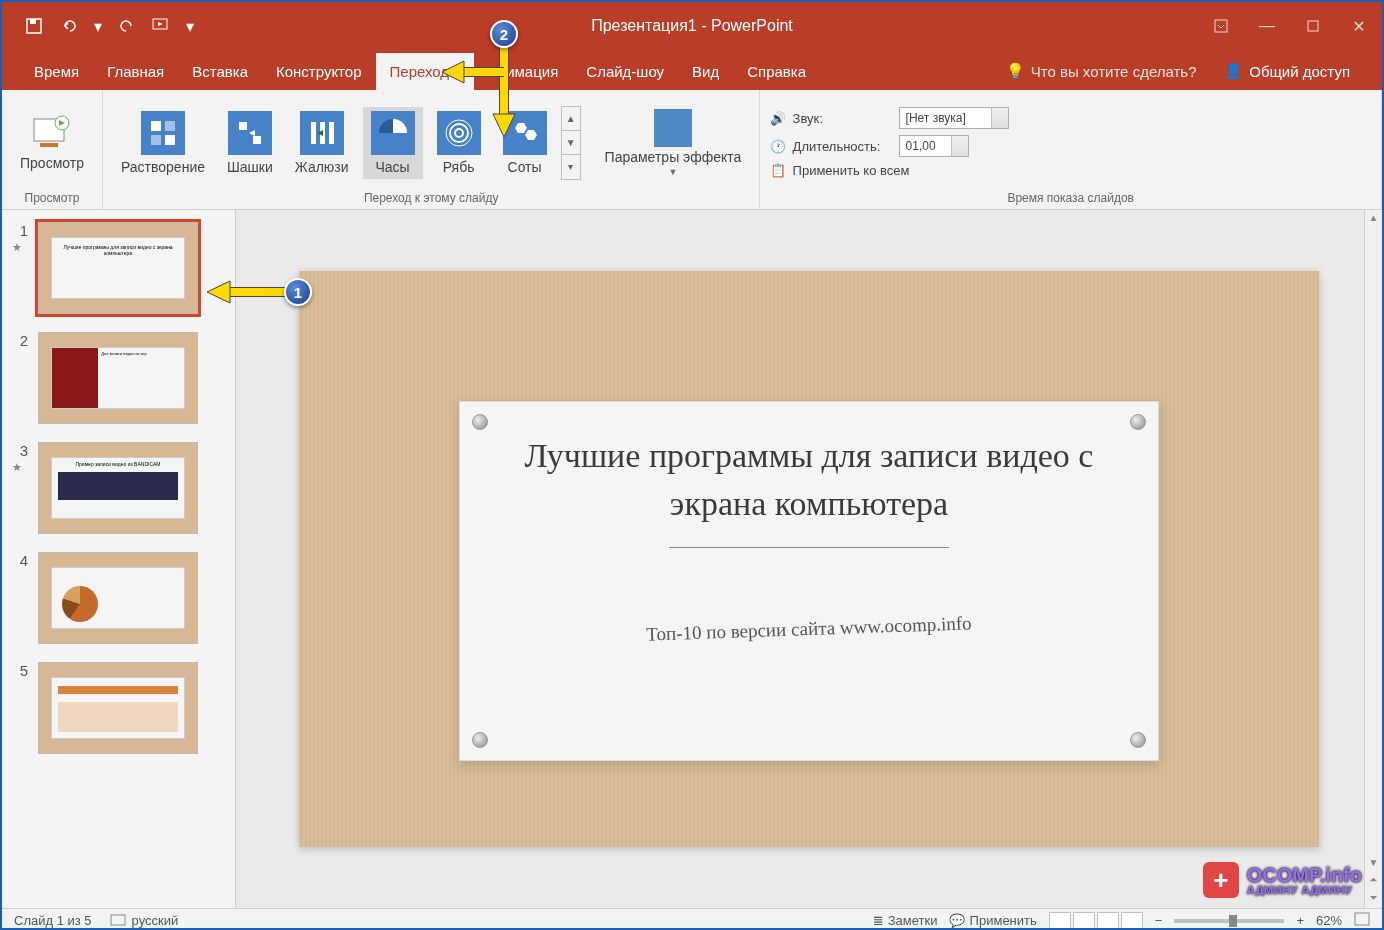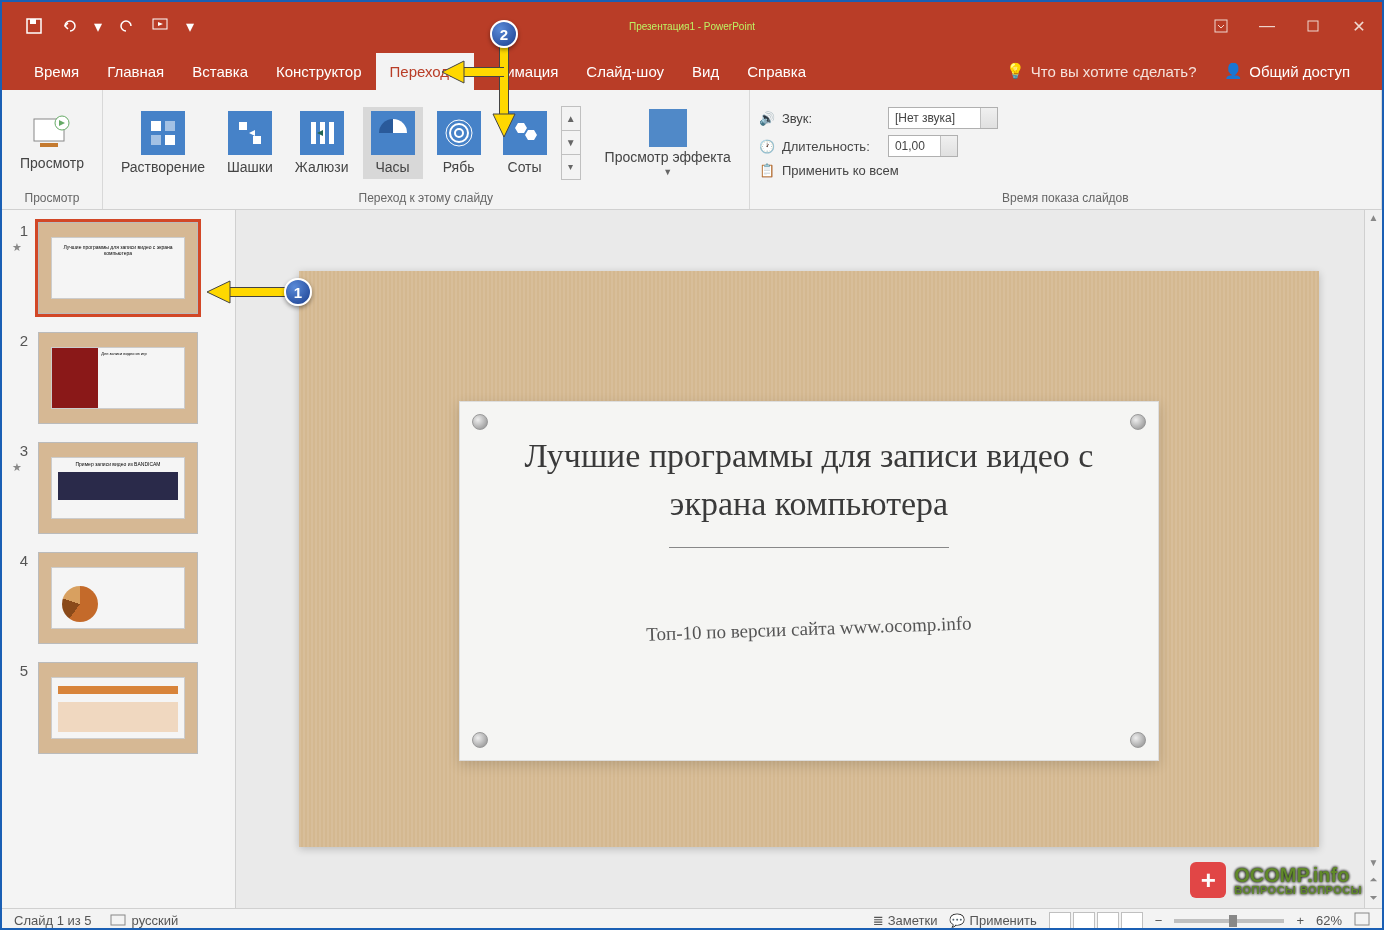--- a/index.html
+++ b/index.html
@@ -2,21 +2,21 @@
 <html><head>
 <meta charset="utf-8">
 <style>
 * { margin: 0; padding: 0; box-sizing: border-box; font-family: "Segoe UI", Tahoma, sans-serif; }
 body { width: 1384px; height: 930px; background: #fff; border: 2px solid #1a5fb4; overflow: hidden; position: relative; }
 
 
 .titlebar { height: 48px; background: #b93d27; display: flex; align-items: center; color: #fff; position: relative; }
 .qat { display: flex; align-items: center; gap: 8px; padding-left: 18px; }
 .qat-btn { width: 28px; height: 28px; display: flex; align-items: center; justify-content: center; cursor: pointer; color: #fff; }
-.title-center { position: absolute; left: 50%; transform: translateX(-50%); font-size: 10px; color: #bef264; }
+.title-center { position: absolute; left: 50%; transform: translateX(-50%); font-size: 16px; color: #ffffff; }
 .win-controls { margin-left: auto; display: flex; }
 .win-btn { width: 46px; height: 32px; display: flex; align-items: center; justify-content: center; color: #f0d8d0; cursor: pointer; }
 
 
 .ribbon-tabs { height: 40px; background: #b93d27; display: flex; align-items: flex-end; padding: 0 18px; color: #fff; font-size: 15px; }
 .tab { padding: 10px 14px 10px; cursor: pointer; }
 .tab.active { background: #f3f3f3; color: #b93d27; }
 .tab-right { margin-left: auto; display: flex; align-items: center; }
 .tellme { display: flex; align-items: center; gap: 6px; padding: 10px 14px; cursor: text; color: #f5e2dc; }
 .share { display: flex; align-items: center; gap: 6px; padding: 10px 14px; cursor: pointer; }
@@ -75,21 +75,21 @@
 .st-right { margin-left: auto; display: flex; align-items: center; gap: 12px; }
 .st-btn { display: flex; align-items: center; gap: 4px; cursor: pointer; }
 .view-btns { display: flex; gap: 2px; }
 .view-btn { width: 22px; height: 18px; border: 1px solid #c0c0c0; background: #fff; cursor: pointer; }
 .zoom-slider { width: 110px; height: 4px; background: #c0c0c0; position: relative; }
 .zoom-slider::after { content: ""; position: absolute; left: 50%; top: -4px; width: 8px; height: 12px; background: #888; }
 
 
 .watermark { position: absolute; right: 20px; bottom: 30px; display: flex; align-items: center; gap: 8px; opacity: 0.88; z-index: 100; }
 .wm-cross { width: 36px; height: 36px; background: #e03030; border-radius: 6px; display: flex; align-items: center; justify-content: center; color: #fff; font-size: 26px; font-weight: bold; }
-.wm-text { color: #4d7c0f; font-weight: bold; text-shadow: 0 0 3px #000, 0 0 3px #000; line-height: 1; }
+.wm-text { color: #8b5cf6; font-weight: bold; text-shadow: 0 0 3px #000, 0 0 3px #000; line-height: 1; }
 .wm-text .l1 { font-size: 20px; }
 .wm-text .l2 { font-size: 11px; letter-spacing: 0.5px; }
 </style>
 </head>
 <body>
 
 <div class="titlebar">
   <div class="qat">
     <div class="qat-btn">
         <svg width="18" height="18" viewBox="0 0 18 18">
@@ -235,21 +235,21 @@
           </div>
         <span>Соты</span>
       </div>
       <div class="gallery-scroll">
         <div>▲</div>
         <div>▼</div>
         <div>▾</div>
       </div>
       <div class="params-btn" style="margin-left:10px;">
         <div class="params-ico"></div>
-        <span style="text-align:center;">Просмотр эффекта</span>
+        <span style="text-align:center;">Параметры эффекта</span>
         <span style="font-size:9px;color:#666;">▼</span>
       </div>
     </div>
     <div class="group-label">Переход к этому слайду</div>
   </div>
 
   <div class="group" style="flex:1;">
     <div class="group-body" style="gap:30px;">
       <div class="timing-col">
         <div class="timing-row">
@@ -401,15 +401,15 @@
   <polygon points="0,40 22,29 22,51" class="arrow-head"></polygon>
 </svg>
 <div class="callout" style="left:488px;top:18px;">
     <span>2</span>
   </div>
 
 <div class="watermark">
   <div class="wm-cross">+</div>
   <div class="wm-text">
     <div class="l1">OCOMP.info</div>
-    <div class="l2">ВОПРОСЫ ВОПРОСЫ</div>
+    <div class="l2">АДМИНУ АДМИНУ</div>
   </div>
 </div>
 
 </body></html>

